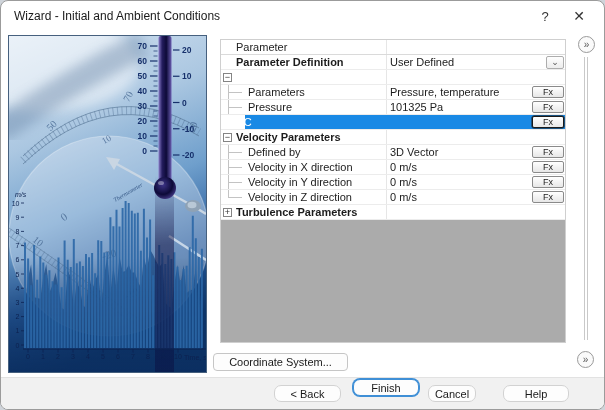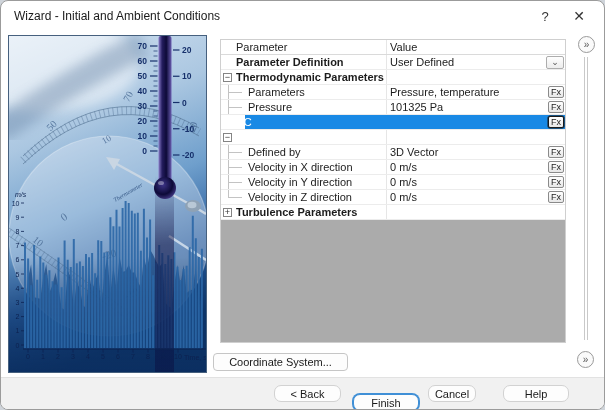--- a/index.html
+++ b/index.html
@@ -29,42 +29,42 @@
   .row.group .cell.label,.row.child .cell.label{padding-left:2px;}
   .ltext,.vtext{white-space:nowrap;position:relative;}
   .expicon{flex:none;width:9px;height:9px;border:1px solid #848484;background:#fff;color:#333;
            font-size:9px;line-height:7px;text-align:center;margin-right:4px;box-sizing:border-box;}
   .tree{flex:none;position:relative;width:22px;height:14px;margin-right:3px;}
   .tree::before{content:'';position:absolute;left:5px;top:0;bottom:0;width:1px;background:#c3c3c3;}
   .tree.end::before{bottom:50%;}
   .tree::after{content:'';position:absolute;left:5px;right:3px;top:7px;height:1px;background:#c3c3c3;}
   .row.selected::before{content:'';position:absolute;left:24px;right:0;top:0;bottom:0;background:var(--sel,#1989e5);}
   .row.selected .ltext,.row.selected .vtext{color:#fff;}
-  .fx{flex:none;margin-left:auto;width:16px;height:12px;border:1px solid #8a8a8a;border-radius:2px;
+  .fx{flex:none;margin-left:auto;width:32px;height:12px;border:1px solid #8a8a8a;border-radius:2px;
       background:linear-gradient(#ffffff,#e7e7e7);font-size:9px;line-height:10px;color:#222;
       padding:0;text-align:center;position:relative;font-family:"Liberation Sans",sans-serif;}
   .row.selected .fx{border-color:#1a1a1a;box-shadow:0 0 0 0.5px #1a1a1a;}
   .combo{flex:none;margin-left:auto;width:18px;height:13px;border:1px solid #adadad;border-radius:2px;
          background:linear-gradient(#fefefe,#ececec);color:#555;font-size:9px;line-height:11px;
          padding:0;text-align:center;position:relative;}
   .empty-area{flex:1;background:var(--empty,#ababab);}
   
   .splitter{position:absolute;left:583px;top:56px;width:4px;height:283px;border-left:1px solid #c9c9c9;
             border-right:1px solid #c9c9c9;box-sizing:border-box;}
   .expander{position:absolute;width:17px;height:17px;border:1px solid #9a9a9a;border-radius:50%;
             background:#fafafa;color:#555;font-size:10px;line-height:15px;text-align:center;padding:0;}
   .exp-top{left:577px;top:35px;}
   .exp-bottom{left:576px;top:350px;}
   
   .btn{position:absolute;border:1px solid #d2d2d2;border-radius:7px;background:#fdfdfd;
        font-size:11px;color:#1a1a1a;padding:0;font-family:"Liberation Sans",sans-serif;}
   .coord{left:212px;top:352px;width:135px;height:18px;border-radius:4px;border-color:#c6c6c6;}
   .footer{position:absolute;left:0;top:376px;right:0;bottom:0;background:#f1f1f1;border-top:1px solid #e2e2e2;}
   .b-back{left:273px;top:7px;width:67px;height:17px;position:absolute;}
-  .b-finish{left:352px;top:16px;width:66px;height:17px;position:absolute;border-color:var(--accent,#3f8fd6);
+  .b-finish{left:352px;top:1px;width:66px;height:17px;position:absolute;border-color:var(--accent,#3f8fd6);
             box-shadow:0 0 0 1px var(--accent,#3f8fd6);}
   .b-cancel{left:427px;top:7px;width:48px;height:17px;position:absolute;}
   .b-help{left:502px;top:7px;width:66px;height:17px;position:absolute;}
 </style>
 </head>
 <body>
 
 <div class="dialog">
 
   <div class="titlebar">
@@ -261,38 +261,34 @@
           <line x1="164" y1="119" x2="170.5" y2="119" stroke="#16306b" stroke-width="1.2"></line>
         </g>
     </svg>
   </div>
 
   <div class="ptable">
     <div class="row header">
       <div class="cell label">
           <span class="ltext">Parameter</span>
         </div>
-      <div class="cell value">
-          <span class="vtext">Value</span>
-        </div>
     </div>
     <div id="rows">
         <div class="row bold">
           <div class="cell label">
             <span class="ltext">Parameter Definition</span>
           </div>
           <div class="cell value">
             <span class="vtext">User Defined</span>
             <button class="combo">⌄</button>
           </div>
         </div>
         <div class="row group">
           <div class="cell label">
             <span class="expicon">−</span>
-            <span class="ltext">Thermodynamic Parameters</span>
           </div>
           <div class="cell value">
             <span class="vtext"></span>
           </div>
         </div>
         <div class="row child">
           <div class="cell label">
             <span class="tree mid"></span>
             <span class="ltext">Parameters</span>
           </div>
@@ -313,20 +309,21 @@
         </div>
         <div class="row child selected">
           <div class="cell value">
             <span class="vtext">25 °C</span>
             <button class="fx">Fx</button>
           </div>
         </div>
         <div class="row group">
           <div class="cell label">
             <span class="expicon">−</span>
+            <span class="ltext">Velocity Parameters</span>
           </div>
           <div class="cell value">
             <span class="vtext"></span>
           </div>
         </div>
         <div class="row child">
           <div class="cell label">
             <span class="tree mid"></span>
             <span class="ltext">Defined by</span>
           </div>

